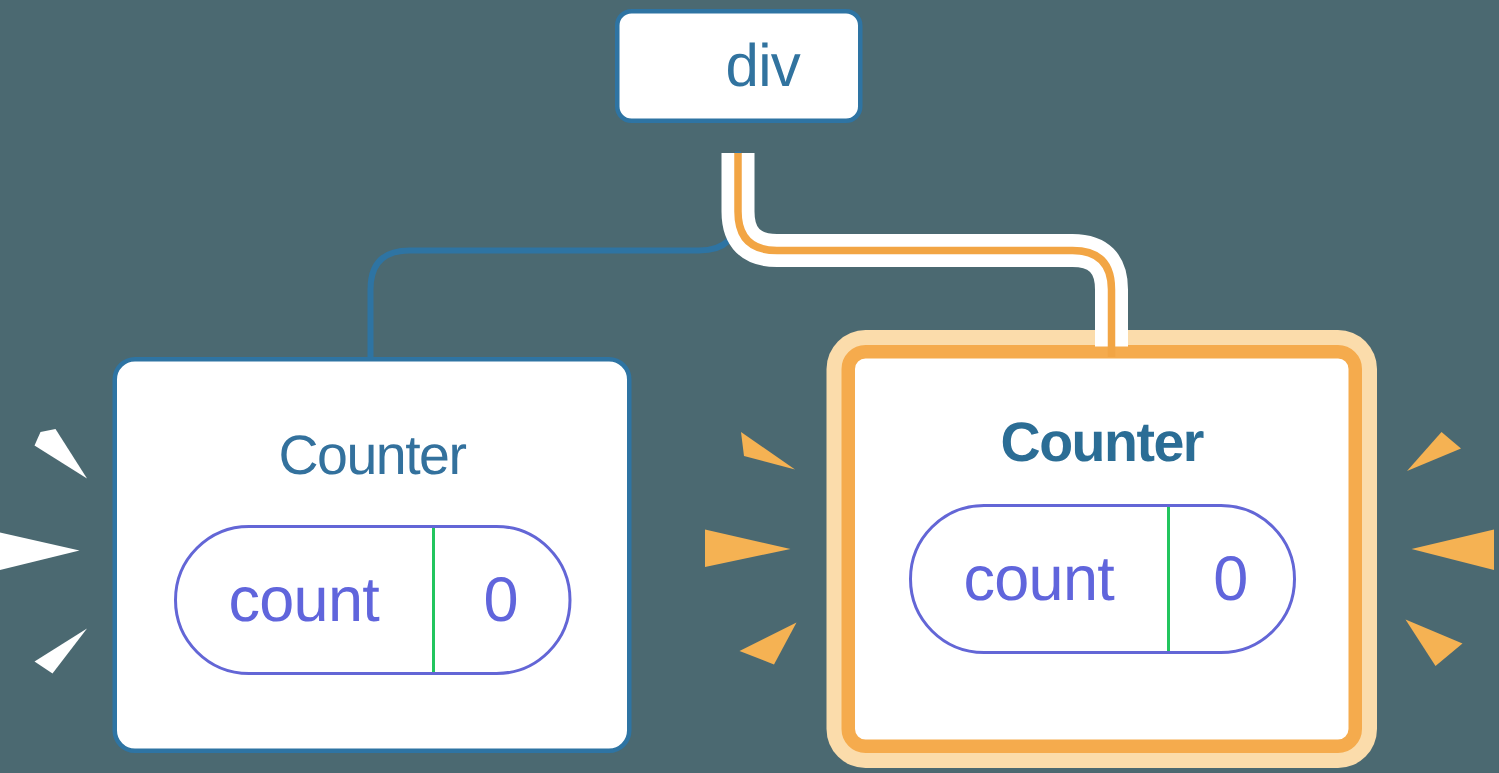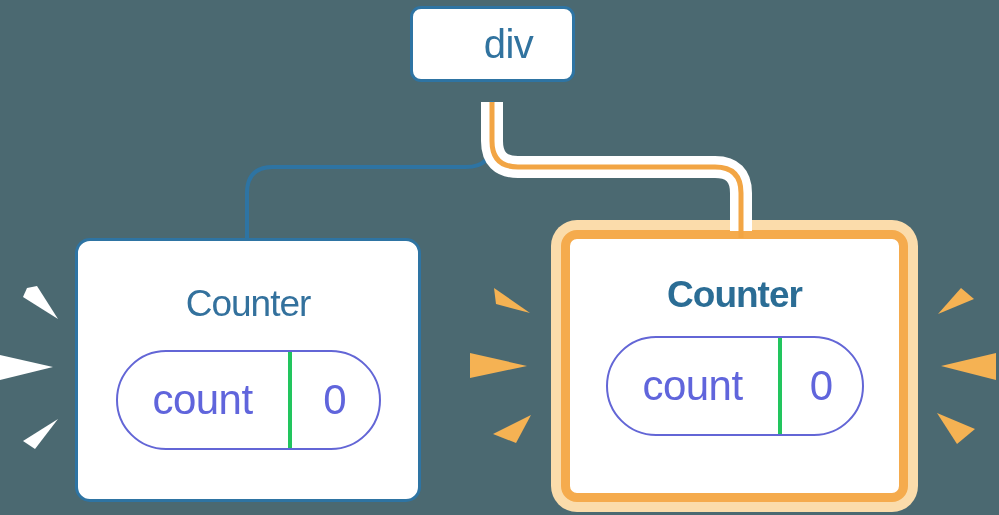--- a/index.html
+++ b/index.html
@@ -44,21 +44,21 @@
   .card-title.bold{font-weight:800;color:#2b6d95;margin-bottom:19px;}
 
   
   .pill{
     box-sizing:border-box;width:265px;height:100px;
     border:2px solid #6366d6;border-radius:50px;background:#ffffff;
     display:flex;align-items:stretch;overflow:hidden;
   }
   .pill .key{
     flex:0 0 170px;display:flex;align-items:center;justify-content:center;
-    border-right:4px solid #22c55e;
+    border-right:2px solid #22c55e;
     font-size:42px;color:#6065dc;letter-spacing:-0.5px;
   }
   .pill .val{
     flex:1 1 auto;display:flex;align-items:center;justify-content:center;
     font-size:42px;color:#6065dc;
   }
   .card-right .pill{width:258px;}
 </style>
 </head>
 <body>

